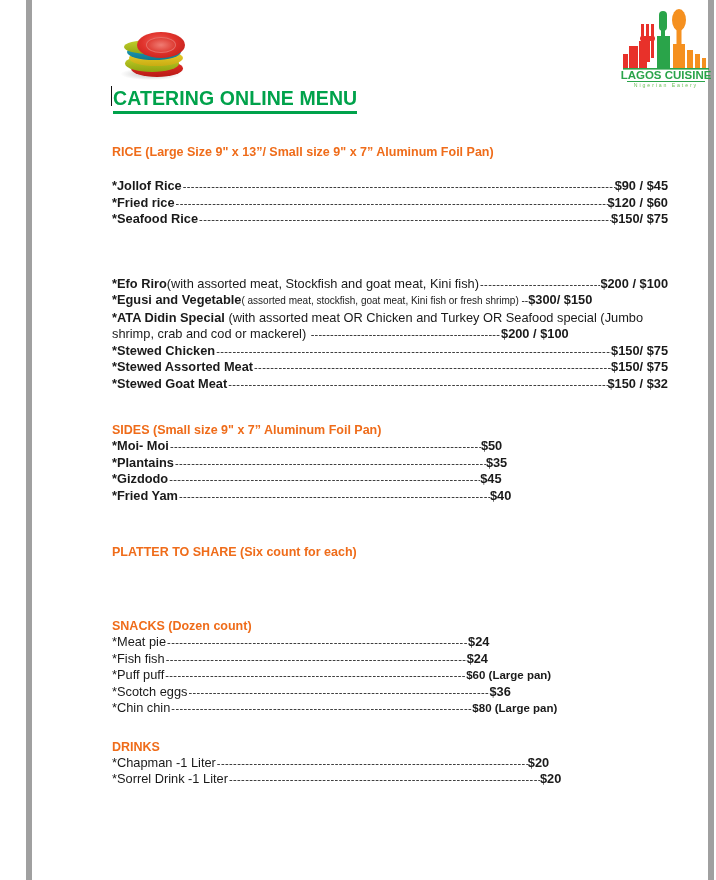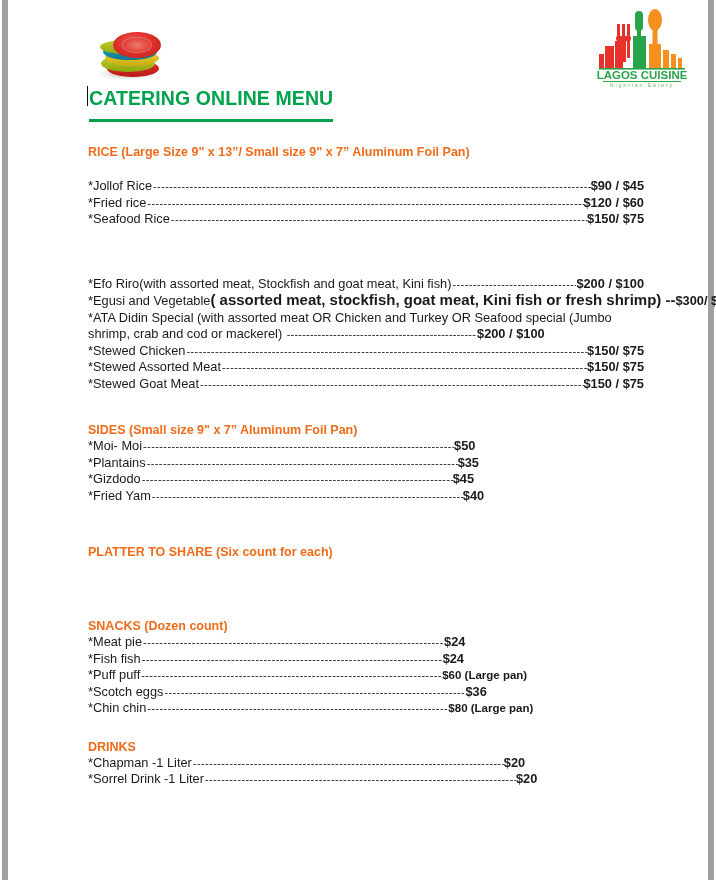--- a/index.html
+++ b/index.html
@@ -11,20 +11,21 @@
     width: 716px;
     height: 880px;
     font-family: "Liberation Sans", sans-serif;
     overflow: hidden;
     position: relative;
   }
   .page-frame {
     position: absolute;
     inset: 0;
     background: #ffffff;
+    margin-left: 24px;
   }
   .edge-strip {
     position: absolute;
     top: 0;
     bottom: 0;
     width: 6px;
     background: #a0a0a0;
   }
   .edge-strip.left  { left: 2px; }
   .edge-strip.right { right: 2px; }
@@ -87,21 +88,21 @@
     top: 87px;
     font-size: 19.5px;
     font-weight: bold;
     color: #00a24b;
     letter-spacing: .1px;
     white-space: nowrap;
   }
   .doc-title .title-underline {
     display: block;
     border-bottom: 3px solid #00a24b;
-    padding-bottom: 9px;
+    padding-bottom: 1px;
   }
   .caret {
     position: absolute;
     left: 87px;
     top: 86px;
     width: 1px;
     height: 20px;
     background: #111;
   }
 
@@ -122,25 +123,25 @@
     white-space: nowrap;
   }
   .row {
     font-size: 12.8px;
     line-height: 16.5px;
     white-space: nowrap;
     display: flex;
     align-items: baseline;
   }
   .row-wrap { white-space: normal; display: block; }
-  .nm { font-weight: normal; }
+  .nm { font-weight: bold; }
   .nm-reg { font-weight: normal; }
   .sub {
-    font-size: 15px;
-    font-weight: bold;
+    font-size: 10px;
+    font-weight: normal;
   }
   .lead {
     flex: 1 1 auto;
     overflow: hidden;
     white-space: nowrap;
     letter-spacing: .4px;
     font-size: 11px;
     color: #1a1a1a;
     padding: 0 1px;
     min-width: 10px;
@@ -286,21 +287,21 @@
           <span class="price">$150/ $75</span>
         </div>
         <div class="row">
           <span class="nm">*Stewed Assorted Meat</span>
           <span class="lead">--------------------------------------------------------------------------------------------------------------------------------------</span>
           <span class="price">$150/ $75</span>
         </div>
         <div class="row">
           <span class="nm">*Stewed Goat Meat</span>
           <span class="lead">--------------------------------------------------------------------------------------------------------------------------------------</span>
-          <span class="price">$150 / $75</span>
+          <span class="price">$150 / $32</span>
         </div>
       </div>
 
       <div class="gap-30"></div>
 
       <div class="section">
         <div class="sec-head">SIDES (Small size 9" x 7” Aluminum Foil Pan)</div>
         <div class="row">
           <span class="nm">*Moi- Moi</span>
           <span class="lead" style="max-width:310px">--------------------------------------------------------------------------------------------------------------------------------------</span>

